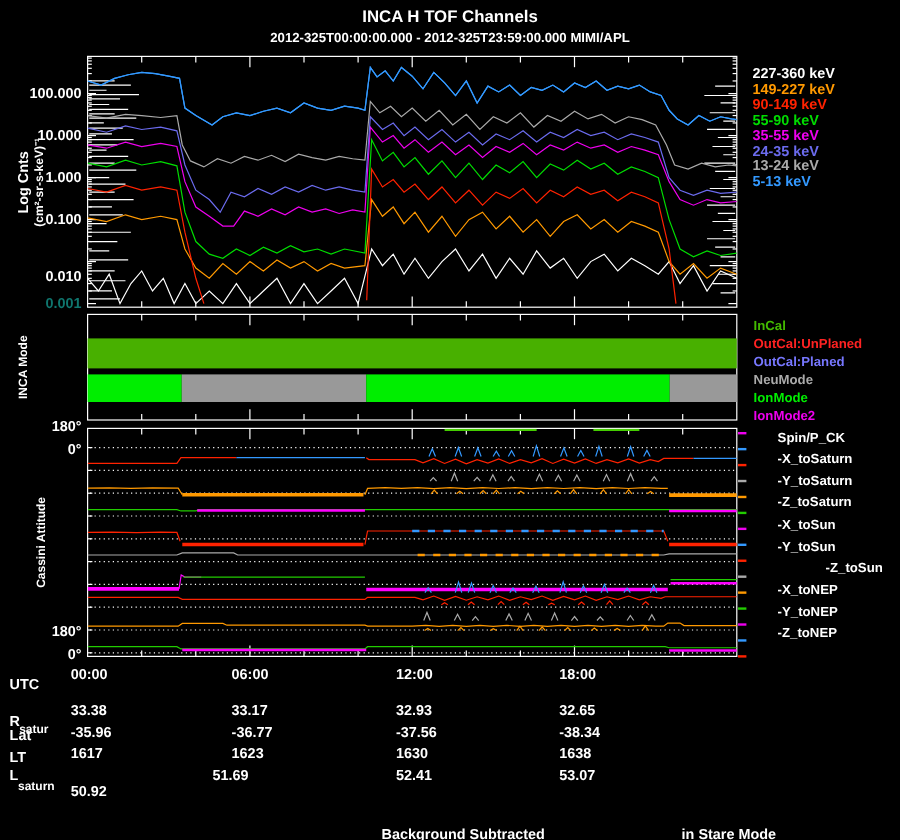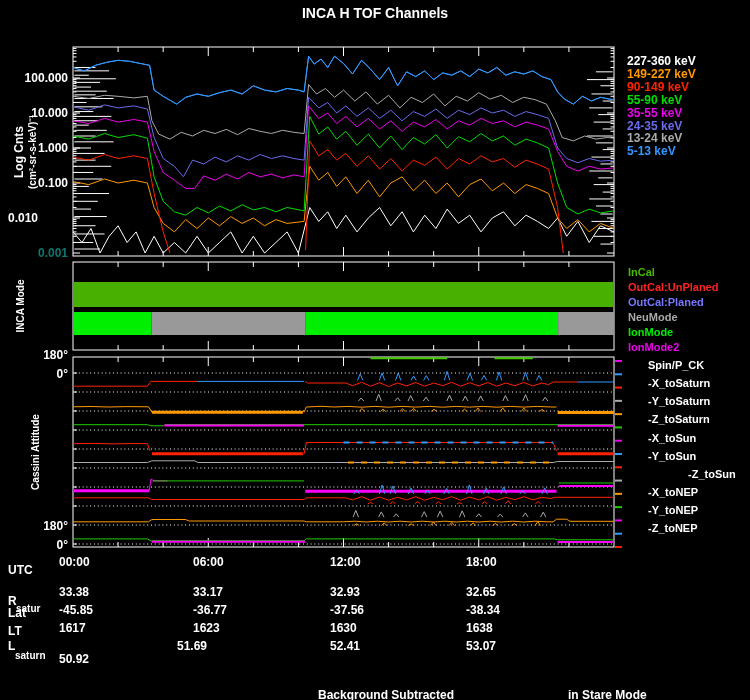--- a/index.html
+++ b/index.html
@@ -20,20 +20,21 @@
   .ephlab{font-size:12px;font-weight:bold;left:8px;}
   .ephsub{font-size:10px;font-weight:bold;}
   .cell{font-size:12px;font-weight:bold;}
   .footer{font-size:12px;font-weight:bold;top:688px;}
 </style>
 </head>
 <body>
 
 <div id="screen">
   <div class="abs title">INCA H TOF Channels</div>
+  <div class="abs subtitle">2012-325T00:00:00.000 - 2012-325T23:59:00.000 MIMI/APL</div>
 
   <svg id="plot-svg" width="750" height="700" style="position:absolute;left:0;top:0;">
       <defs>
         <clipPath id="clipTof">
           <rect x="73" y="47" width="541" height="209"></rect>
         </clipPath>
         <clipPath id="clipAtt">
           <rect x="73" y="357" width="541" height="190"></rect>
         </clipPath>
       </defs>
@@ -430,21 +431,21 @@
   <div class="abs rot ylab1">Log Cnts</div>
   <div class="abs rot ylab2">(cm²-sr-s-keV)⁻¹</div>
   <div class="abs rot modelab b">INCA Mode</div>
   <div class="abs rot attlab">Cassini Attitude</div>
 
   <div id="gen">
       <div class="abs tick-label" style="left: 8px; top: 71px; color: rgb(255, 255, 255); width: 60px; text-align: right;">100.000</div>
       <div class="abs tick-label" style="left: 8px; top: 106px; color: rgb(255, 255, 255); width: 60px; text-align: right;">10.000</div>
       <div class="abs tick-label" style="left: 8px; top: 141px; color: rgb(255, 255, 255); width: 60px; text-align: right;">1.000</div>
       <div class="abs tick-label" style="left: 8px; top: 176px; color: rgb(255, 255, 255); width: 60px; text-align: right;">0.100</div>
-      <div class="abs tick-label" style="left: 8px; top: 211px; color: rgb(255, 255, 255); width: 60px; text-align: left;">0.010</div>
+      <div class="abs tick-label" style="left: 8px; top: 223px; color: rgb(255, 255, 255); width: 60px; text-align: right;">0.010</div>
       <div class="abs tick-label" style="left: 8px; top: 246px; color: #0f766e; width: 60px; text-align: right;">0.001</div>
       <div class="abs leg" style="left: 627px; top: 54px; color: rgb(255, 255, 255);">227-360 keV</div>
       <div class="abs leg" style="left: 627px; top: 66.9px; color: rgb(255, 153, 0);">149-227 keV</div>
       <div class="abs leg" style="left: 627px; top: 79.8px; color: rgb(255, 34, 0);">90-149 keV</div>
       <div class="abs leg" style="left: 627px; top: 92.7px; color: rgb(0, 221, 0);">55-90 keV</div>
       <div class="abs leg" style="left: 627px; top: 105.6px; color: rgb(238, 0, 238);">35-55 keV</div>
       <div class="abs leg" style="left: 627px; top: 118.5px; color: rgb(107, 107, 238);">24-35 keV</div>
       <div class="abs leg" style="left: 627px; top: 131.4px; color: rgb(170, 170, 170);">13-24 keV</div>
       <div class="abs leg" style="left: 627px; top: 144.3px; color: rgb(51, 153, 255);">5-13 keV</div>
       <div class="abs leg-sm" style="left: 628px; top: 266px; color: rgb(68, 187, 0);">InCal</div>
@@ -468,21 +469,21 @@
       <div class="abs tick-label" style="left: 8px; top: 518.5px; color: rgb(255, 255, 255); width: 60px; text-align: right;">180°</div>
       <div class="abs tick-label" style="left: 8px; top: 537.5px; color: rgb(255, 255, 255); width: 60px; text-align: right;">0°</div>
       <div class="abs cell" style="left: 59px; top: 555px; color: rgb(255, 255, 255);">00:00</div>
       <div class="abs cell" style="left: 193px; top: 555px; color: rgb(255, 255, 255);">06:00</div>
       <div class="abs cell" style="left: 330px; top: 555px; color: rgb(255, 255, 255);">12:00</div>
       <div class="abs cell" style="left: 466px; top: 555px; color: rgb(255, 255, 255);">18:00</div>
       <div class="abs cell" style="left: 59px; top: 585px; color: rgb(255, 255, 255);">33.38</div>
       <div class="abs cell" style="left: 193px; top: 585px; color: rgb(255, 255, 255);">33.17</div>
       <div class="abs cell" style="left: 330px; top: 585px; color: rgb(255, 255, 255);">32.93</div>
       <div class="abs cell" style="left: 466px; top: 585px; color: rgb(255, 255, 255);">32.65</div>
-      <div class="abs cell" style="left: 59px; top: 603px; color: rgb(255, 255, 255);">-45.85</div>
+      <div class="abs cell" style="left: 59px; top: 603px; color: rgb(255, 255, 255);">-35.96</div>
       <div class="abs cell" style="left: 193px; top: 603px; color: rgb(255, 255, 255);">-36.77</div>
       <div class="abs cell" style="left: 330px; top: 603px; color: rgb(255, 255, 255);">-37.56</div>
       <div class="abs cell" style="left: 466px; top: 603px; color: rgb(255, 255, 255);">-38.34</div>
       <div class="abs cell" style="left: 59px; top: 621px; color: rgb(255, 255, 255);">1617</div>
       <div class="abs cell" style="left: 193px; top: 621px; color: rgb(255, 255, 255);">1623</div>
       <div class="abs cell" style="left: 330px; top: 621px; color: rgb(255, 255, 255);">1630</div>
       <div class="abs cell" style="left: 466px; top: 621px; color: rgb(255, 255, 255);">1638</div>
       <div class="abs cell" style="left: 59px; top: 639px; color: rgb(255, 255, 255); margin-top: 13px;">50.92</div>
       <div class="abs cell" style="left: 177px; top: 639px; color: rgb(255, 255, 255);">51.69</div>
       <div class="abs cell" style="left: 330px; top: 639px; color: rgb(255, 255, 255);">52.41</div>

